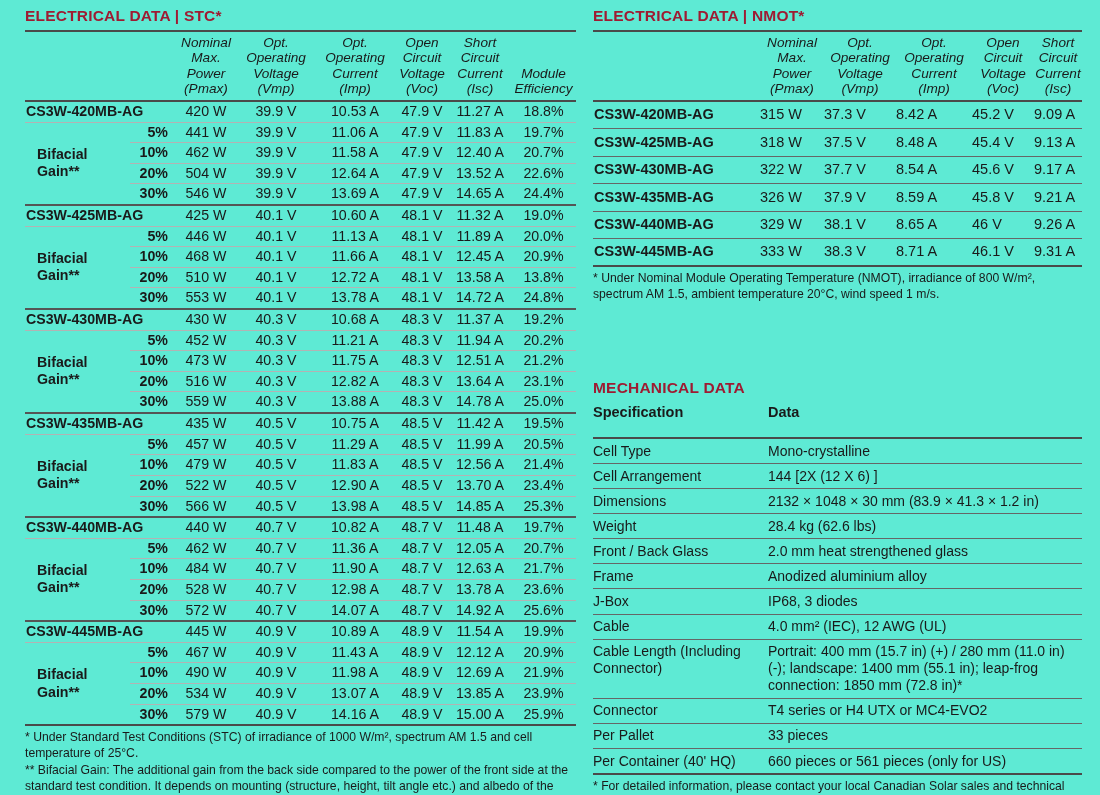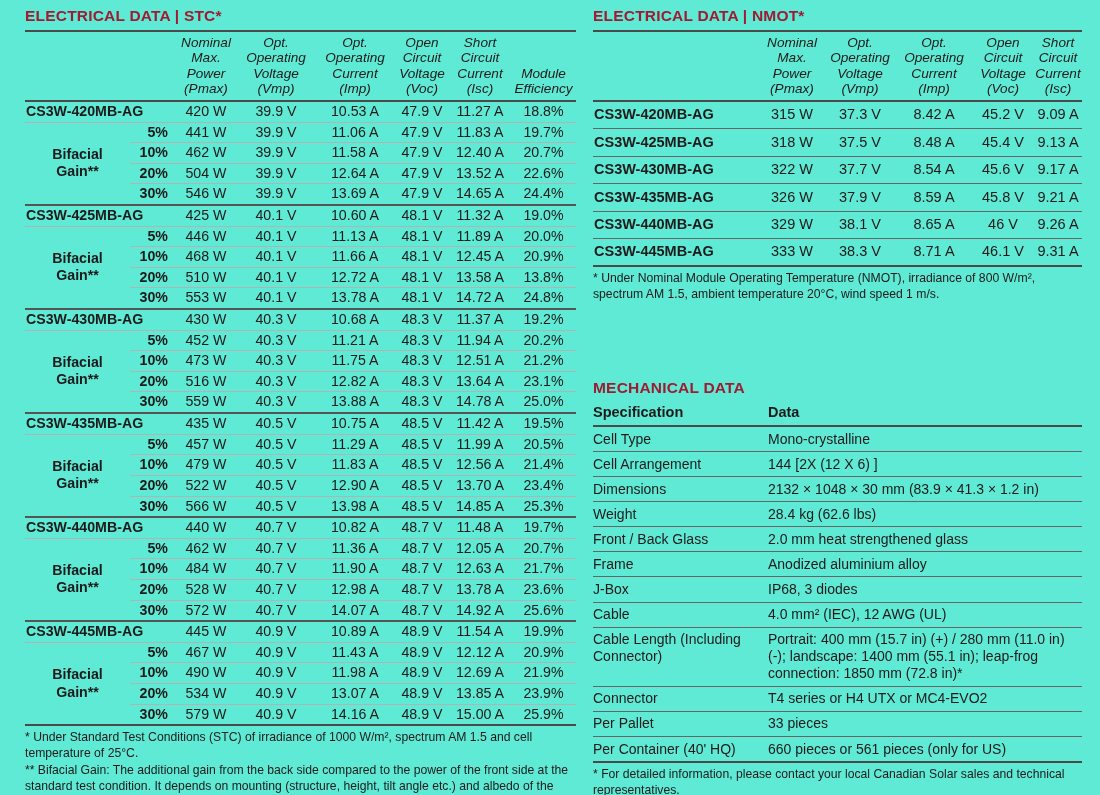--- a/index.html
+++ b/index.html
@@ -18,32 +18,32 @@
     font-weight: normal; text-align: center; vertical-align: bottom;
     font-size: 13.6px; line-height: 1.14; padding: 3px 0 3px;
     border-bottom: 2px solid var(--line-dark); white-space: pre-line; font-style: italic;
   }
   .elec-table thead th.eff-col { }
 
   
   .stc-table td { font-size: 14.2px; line-height: 1.24; padding: 1px 0; text-align: center; }
   .stc-table td.model { text-align: left; font-weight: bold; padding-left: 1px; }
   .stc-table td.gain  { text-align: right; font-weight: bold; padding-right: 7px; }
-  .stc-table td.bifacial { text-align: center; font-weight: bold; line-height: 1.25; padding: 0 12px; }
+  .stc-table td.bifacial { text-align: left; font-weight: bold; line-height: 1.25; padding: 0 12px; }
   .stc-table tr.model-row td { border-top: 2px solid #555; border-bottom: 1px solid var(--line-light); }
   .stc-table tr.gain-row td  { border-top: 1px solid var(--line-light); }
 
   
-  .nmot-table tbody td { font-size: 14.5px; line-height: 1.2; padding: 4.5px 0; text-align: center; border-top: 1px solid var(--line-mid); }
+  .nmot-table tbody td { font-size: 14.5px; line-height: 1.2; padding: 4.5px 0; text-align: left; border-top: 1px solid var(--line-mid); }
   .nmot-table tbody td.model { text-align: left; font-weight: bold; padding-left: 1px; }
 
   
   .mech-section { margin-top: 76px; }
   .mech-table { border-bottom: 2px solid var(--line-dark); }
-  .mech-table thead th { text-align: left; font-weight: bold; font-size: 14.5px; padding: 2px 0 5px; border-bottom: 2px solid var(--line-dark); }
+  .mech-table thead th { text-align: left; font-weight: bold; font-size: 14.5px; padding: 2px 0 17px; border-bottom: 2px solid var(--line-dark); }
   .mech-table tbody td { font-size: 14px; line-height: 1.22; padding: 3.5px 0; vertical-align: top; border-top: 1px solid var(--line-mid); }
   .mech-table td.spec-label { padding-right: 8px; }
 
   .footnote { font-size: 12.2px; line-height: 1.3; margin-top: 4px; }
   .footnote + .footnote { margin-top: 1px; }
 </style>
 </head>
 <body>
 
 <div class="page">

